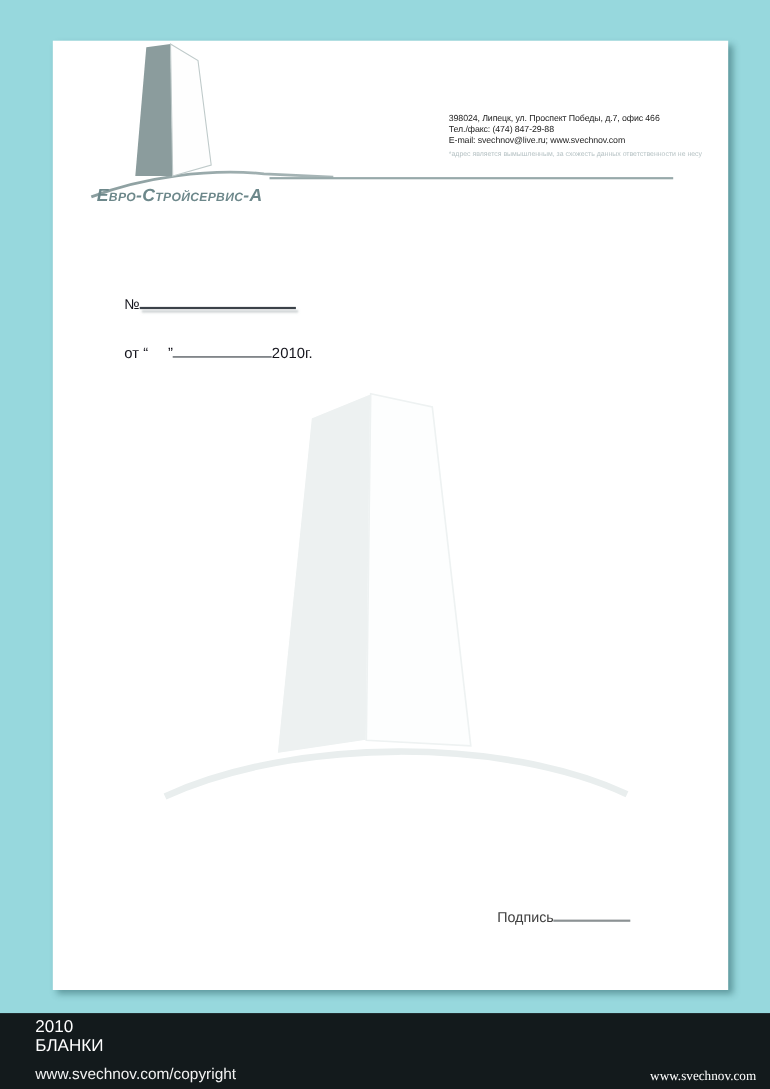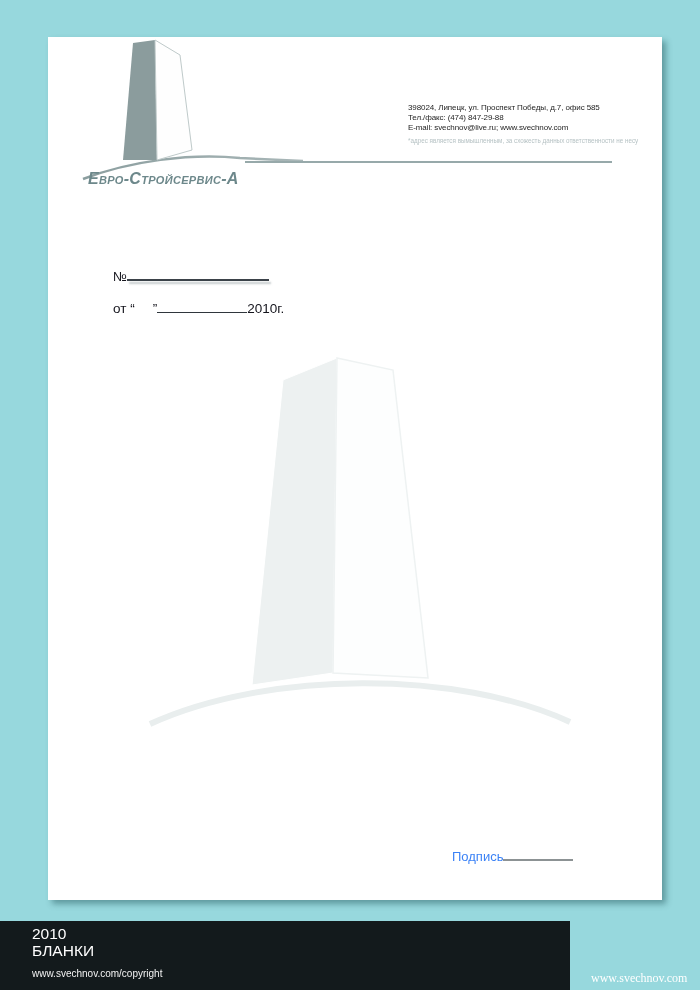--- a/index.html
+++ b/index.html
@@ -28,37 +28,37 @@
   .contact{
     position:absolute;left:360px;top:66px;width:248px;
     font-size:8px;line-height:10px;color:#1e1e1e;
     letter-spacing:-0.1px;white-space:nowrap;
   }
   .contact .disclaimer{
     margin-top:3px;font-size:6.3px;color:#b6c2c4;letter-spacing:0;
   }
   .doc-field{position:absolute;color:#14141c;white-space:nowrap;}
   .field-number{left:65px;top:232px;font-size:13px;}
-  .field-date{left:65px;top:264px;font-size:13.5px;}
+  .field-date{left:65px;top:276px;font-size:13.5px;}
   .fill-line{
     display:inline-block;border-bottom:2px solid #3b4249;
   }
   .num-line{width:142px;box-shadow:2px 3px 2px rgba(150,160,162,0.55);}
   .date-gap{display:inline-block;width:18px;}
   .date-line{width:90px;border-bottom:1.5px solid #2f363c;}
   .signature{
-    position:absolute;left:404px;top:812px;font-size:13px;color:#3b82f6;white-space:nowrap;
+    position:absolute;left:404px;top:789px;font-size:13px;color:#404040;white-space:nowrap;
   }
   .sig-line{width:70px;border-bottom:2px solid #8c9294;box-shadow:none;}
   .footer-bar{
-    position:absolute;left:0;top:921px;width:570px;height:69px;
+    position:absolute;left:0;top:921px;width:700px;height:69px;
     background:#131a1c;color:#ffffff;
   }
   .footer-year{position:absolute;left:32px;top:4px;font-size:15.5px;line-height:17px;}
-  .footer-copy{position:absolute;left:32px;top:47px;font-size:10px;color:#f2f2f2;}
+  .footer-copy{position:absolute;left:32px;top:47px;font-size:14px;color:#f2f2f2;}
   .brand{position:absolute;left:587px;top:8px;font-size:42px;line-height:1;font-weight:400;}
   .brand-url{position:absolute;left:591px;top:50px;font-size:12px;font-family:Liberation Serif, serif;}
 </style>
 </head>
 <body>
 
 <div class="page">
 
   <svg class="watermark-svg" viewBox="0 0 424 378" aria-hidden="true">
     <path d="M2,372 C120,318 310,318 422,370" fill="none" stroke="#e9eeee" stroke-width="6"></path>
@@ -76,21 +76,21 @@
     <path d="M8,149 C55,131 115,123 165,128 L228,131" fill="none" stroke="url(#arcGrad)" stroke-width="2.5"></path>
     <polygon points="58,13 80,10 82,130 48,130" fill="#8b9c9d"></polygon>
     <polygon points="80,10 105,25 117,120 82,130" fill="#fefefe" stroke="#bfcaca" stroke-width="1"></polygon>
   </svg>
 
   <div class="header-rule"></div>
 
   <div class="company-name">Евро-Стройсервис-А</div>
 
   <div class="contact">
-    <div>398024, Липецк, ул. Проспект Победы, д.7, офис 585</div>
+    <div>398024, Липецк, ул. Проспект Победы, д.7, офис 466</div>
     <div>Тел./факс: (474) 847-29-88</div>
     <div>E-mail: svechnov@live.ru; www.svechnov.com</div>
     <div class="disclaimer">*адрес является вымышленным, за схожесть данных ответственности не несу</div>
   </div>
 
   <div class="doc-field field-number">
     <span>№</span><span class="fill-line num-line"></span>
   </div>
 
   <div class="doc-field field-date">

